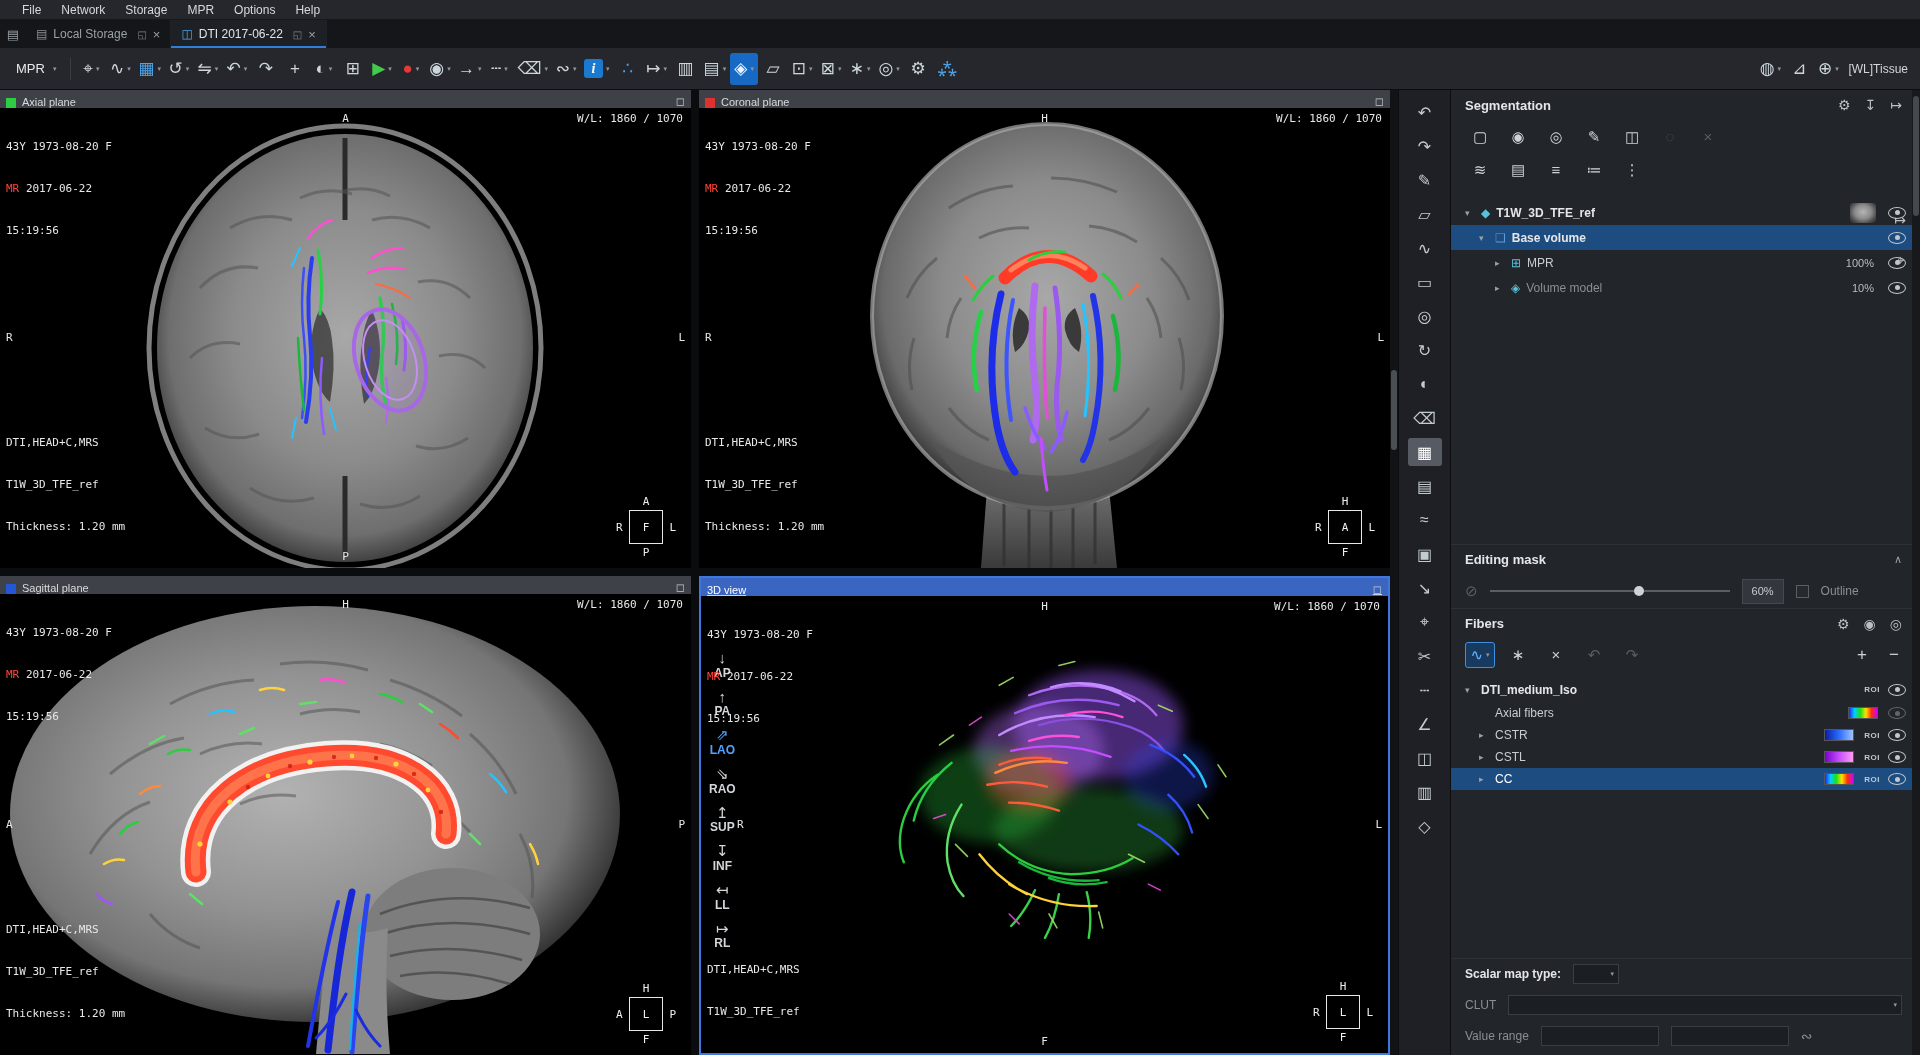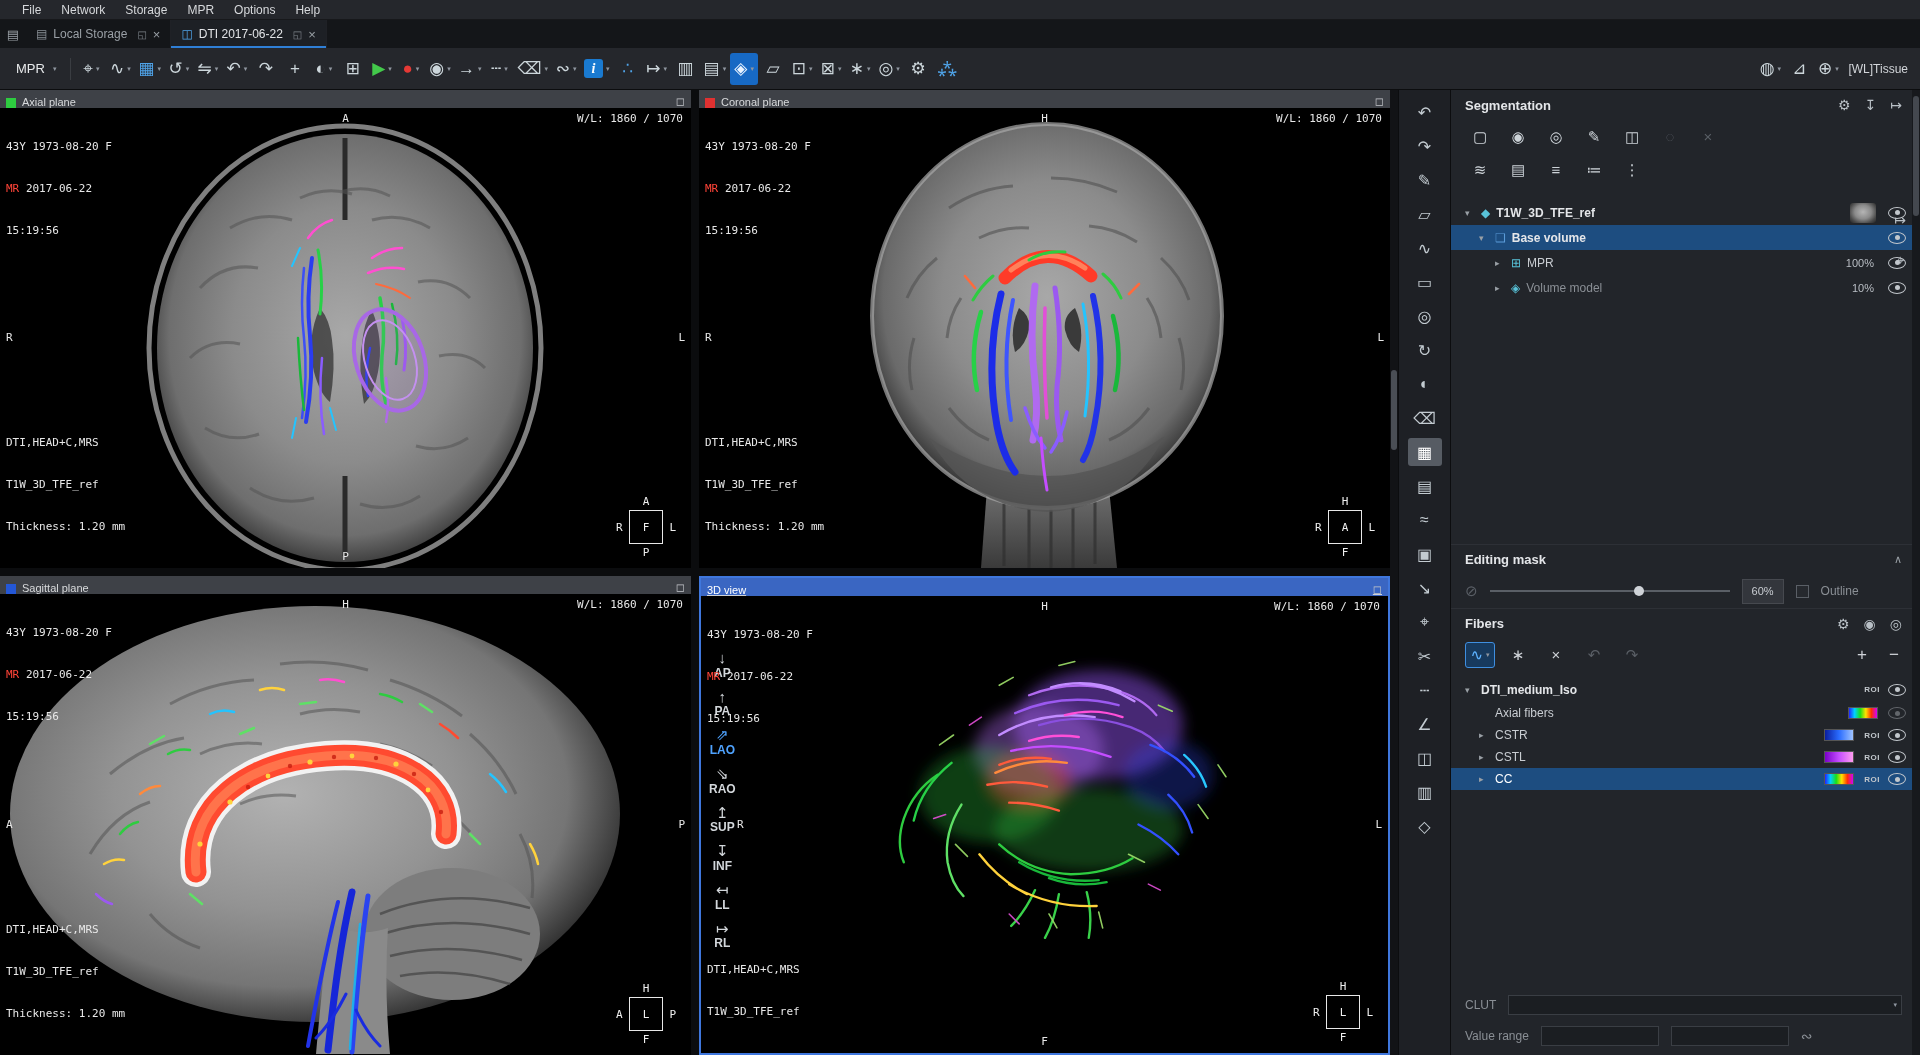--- a/index.html
+++ b/index.html
@@ -991,20 +991,26 @@
           <span class="flabel">CC</span>
           <span class="grow"></span>
           <span class="cb cb-rainbow"></span>
           <span class="roi">ROI</span>
           <span class="eye"></span>
         </div>
       </div>
 
     <div class="grow"></div>
 
+    <div class="brow" style="border-top:1px solid #2d3036;">
+      <span class="lab">Scalar map type:</span>
+      <div class="dd small">
+          <span class="caret">▾</span>
+        </div>
+    </div>
     <div class="brow">
       <span class="dim">CLUT</span>
       <div class="dd wide">
           <span class="caret">▾</span>
         </div>
     </div>
     <div class="brow" style="margin-bottom:4px;">
       <span class="dim">Value range</span>
       <div class="inp"></div>
       <div class="inp"></div>

